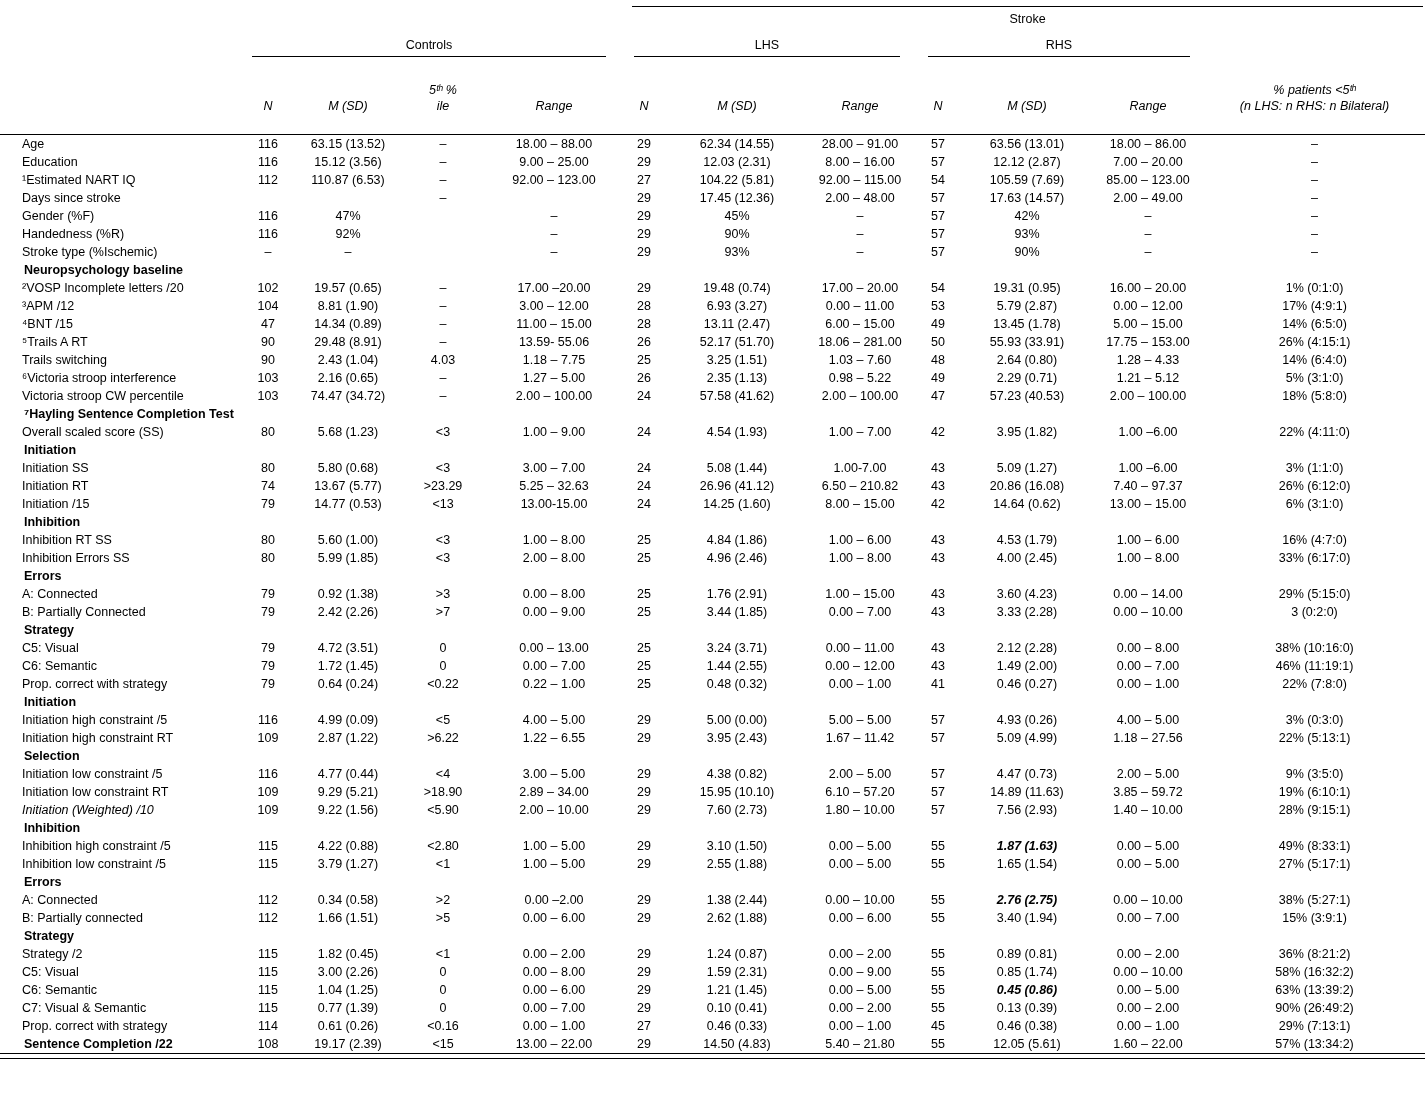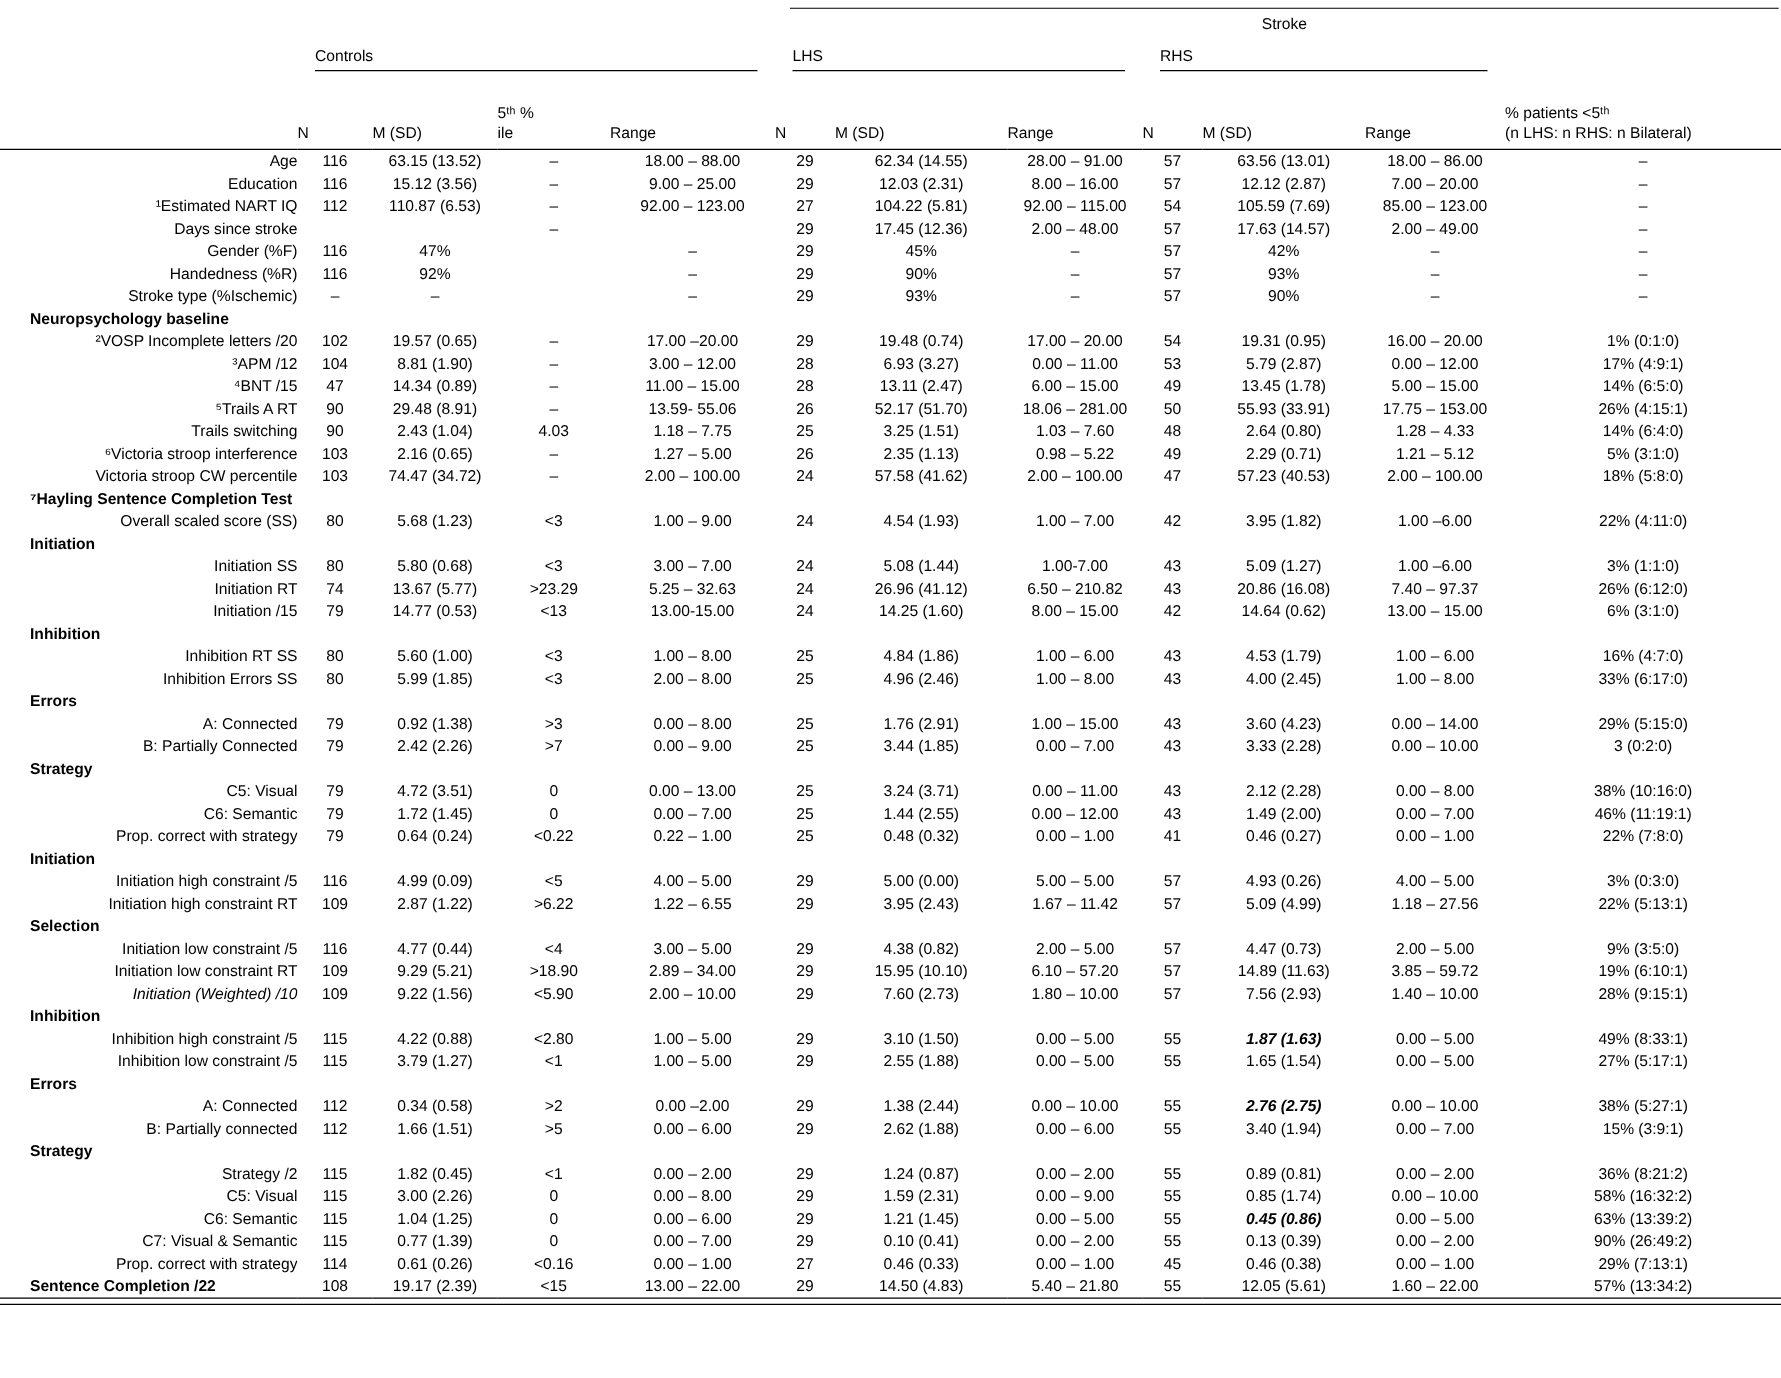--- a/index.html
+++ b/index.html
@@ -5,26 +5,26 @@
   html,body{margin:0;padding:0;background:#fff;color:#000;}
   body{font-family:"Liberation Sans", sans-serif;}
   .page{width:1425px;min-height:1102px;box-sizing:border-box;padding-top:6px;background:#fff;}
   .table-wrap{width:1425px;box-sizing:border-box;border-bottom:1.5px solid #000;padding-bottom:4px;}
   table{border-collapse:collapse;table-layout:fixed;width:1425px;font-size:12.5px;}
   td{padding:0;line-height:18px;white-space:nowrap;overflow:hidden;vertical-align:middle;}
   
   .spanner-row td{height:30px;vertical-align:top;}
   .spanner-line{border-top:1.2px solid #000;margin:0 2px 0 12px;text-align:center;padding-top:3px;}
   .group-row td{height:26px;vertical-align:top;}
-  .group-line{border-bottom:1.2px solid #000;margin:0 14px;padding-bottom:2px;}
-  .colhead-row td{border-bottom:1.2px solid #000;height:52px;vertical-align:bottom;padding-bottom:5px;line-height:16px;}
+  .group-line{border-bottom:1.2px solid #000;margin:0 14px;text-align:center;padding-bottom:2px;}
+  .colhead-row td{border-bottom:1.2px solid #000;height:52px;vertical-align:bottom;text-align:center;font-style:italic;padding-bottom:20px;line-height:16px;}
   
   .val{text-align:center;}
   .label{text-align:left;padding-left:24px;}
-  .label.ind{padding-left:22px;text-align:right;}
+  .label.ind{padding-left:22px;}
   .label.section{font-weight:bold;}
   .b{font-weight:normal;}
   .bi{font-weight:bold;font-style:italic;}
   .lab-b{font-weight:bold;}
   .lab-i{font-style:italic;}
   tbody tr:last-child td{border-bottom:1px solid #000;}
 </style>
 </head>
 <body>
 

